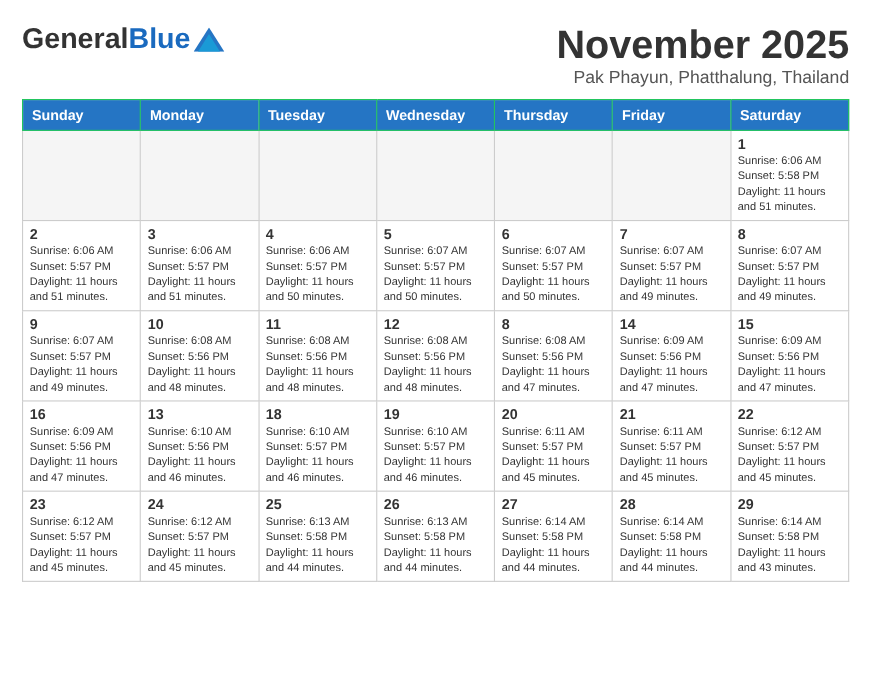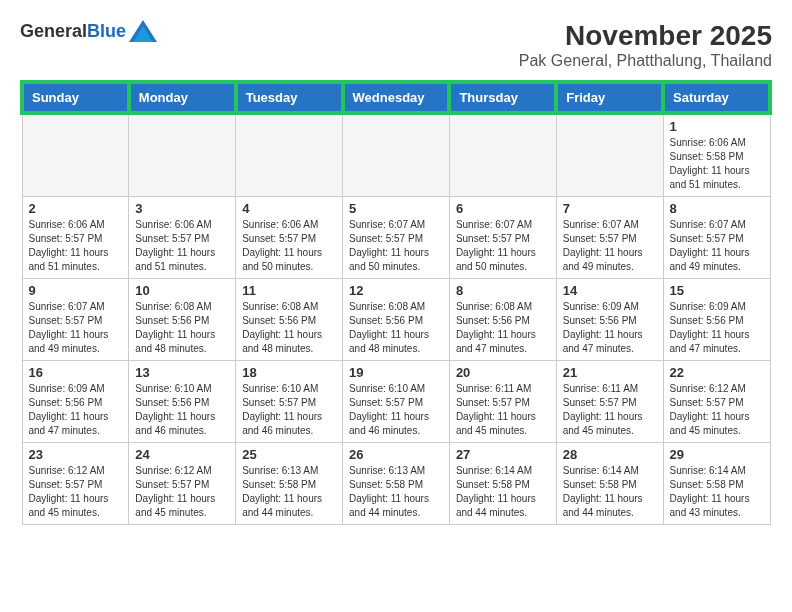--- a/index.html
+++ b/index.html
@@ -17,59 +17,59 @@
       margin-bottom: 10px;
     }
     .logo {
       display: flex;
       flex-direction: column;
       align-items: flex-start;
     }
     .logo-text {
       display: flex;
       align-items: center;
-      font-size: 18px;
+      font-size: 26px;
       font-weight: normal;
       color: #333;
     }
     .logo-general { font-weight: bold; color: #333; }
     .logo-blue { font-weight: bold; color: #1a6abf; }
     .logo-icon {
       width: 28px;
       height: 22px;
       margin-left: 3px;
       position: relative;
       display: inline-block;
     }
     .logo-icon svg { display: block; }
     .title-section {
       text-align: right;
     }
     .month-title {
-      font-size: 28px;
+      font-size: 36px;
       font-weight: bold;
       color: #333;
     }
     .location-title {
       font-size: 16px;
       color: #555;
     }
     .calendar {
       width: 100%;
       border-collapse: collapse;
       border: 1px solid #ccc;
     }
     .calendar th {
       background: #2575c4;
       color: #fff;
       text-align: left;
       padding: 6px 8px;
       font-size: 13px;
       font-weight: bold;
-      border: 4px solid #22c55e;
+      border: 1px solid #22c55e;
     }
     .calendar td {
       vertical-align: top;
       border: 1px solid #ccc;
       padding: 4px 6px;
       width: calc(100% / 7);
       min-height: 80px;
       background: #fff;
     }
     .calendar td.empty {
@@ -102,21 +102,21 @@
       <span class="logo-icon">
         <svg width="28" height="22" viewBox="0 0 28 22">
           <polygon points="0,22 14,0 28,22" fill="#2575c4"></polygon>
           <polygon points="4,22 14,6 24,22" fill="#1a9ad6"></polygon>
         </svg>
       </span>
     </div>
   </div>
   <div class="title-section">
     <div class="month-title">November 2025</div>
-    <div class="location-title">Pak General, Phatthalung, Thailand</div>
+    <div class="location-title">Pak Phayun, Phatthalung, Thailand</div>
   </div>
 </div>
 
 <table class="calendar">
   <thead>
     <tr>
     <th>Sunday</th>
         <th>Monday</th>
         <th>Tuesday</th>
         <th>Wednesday</th>

